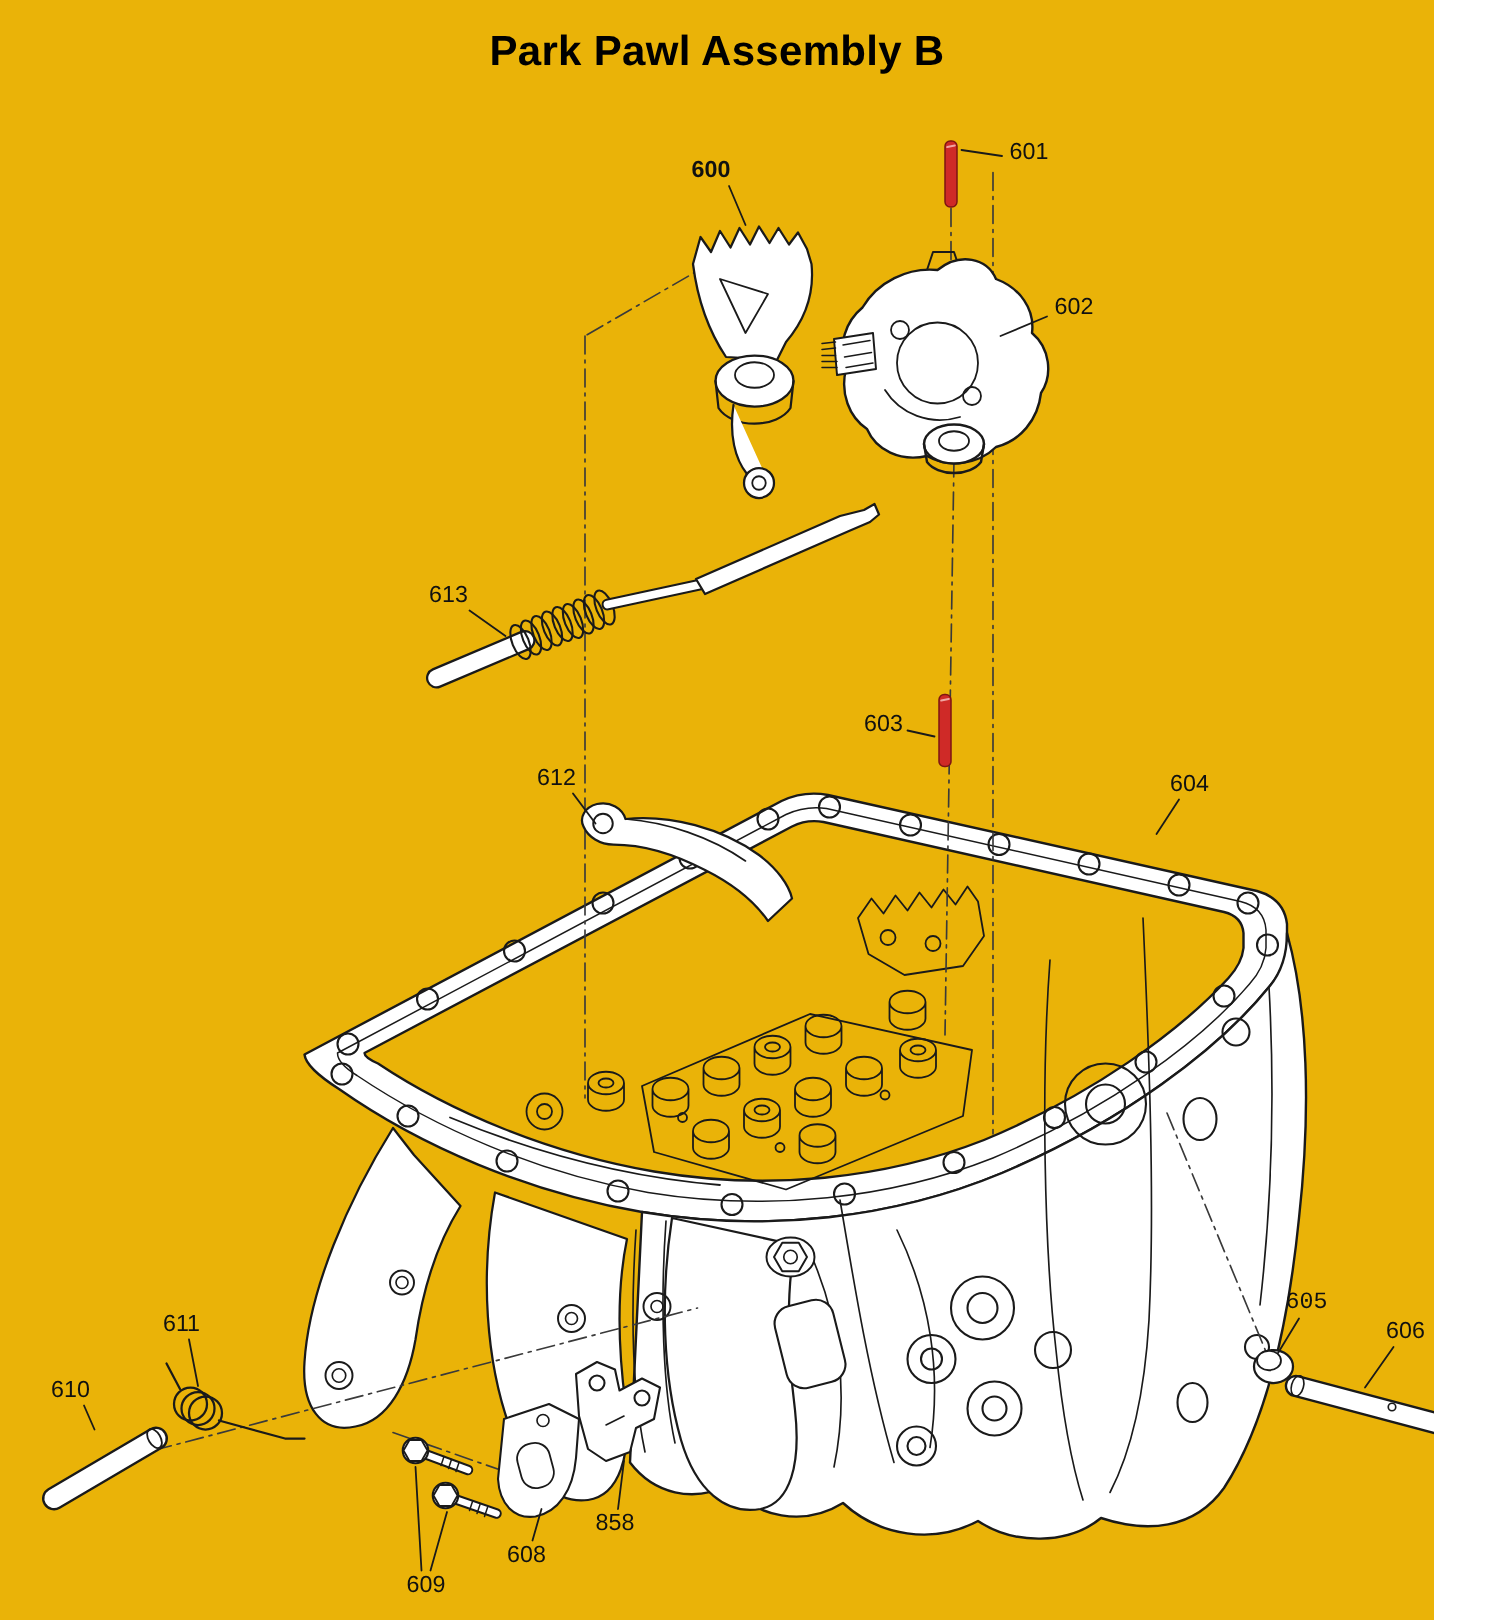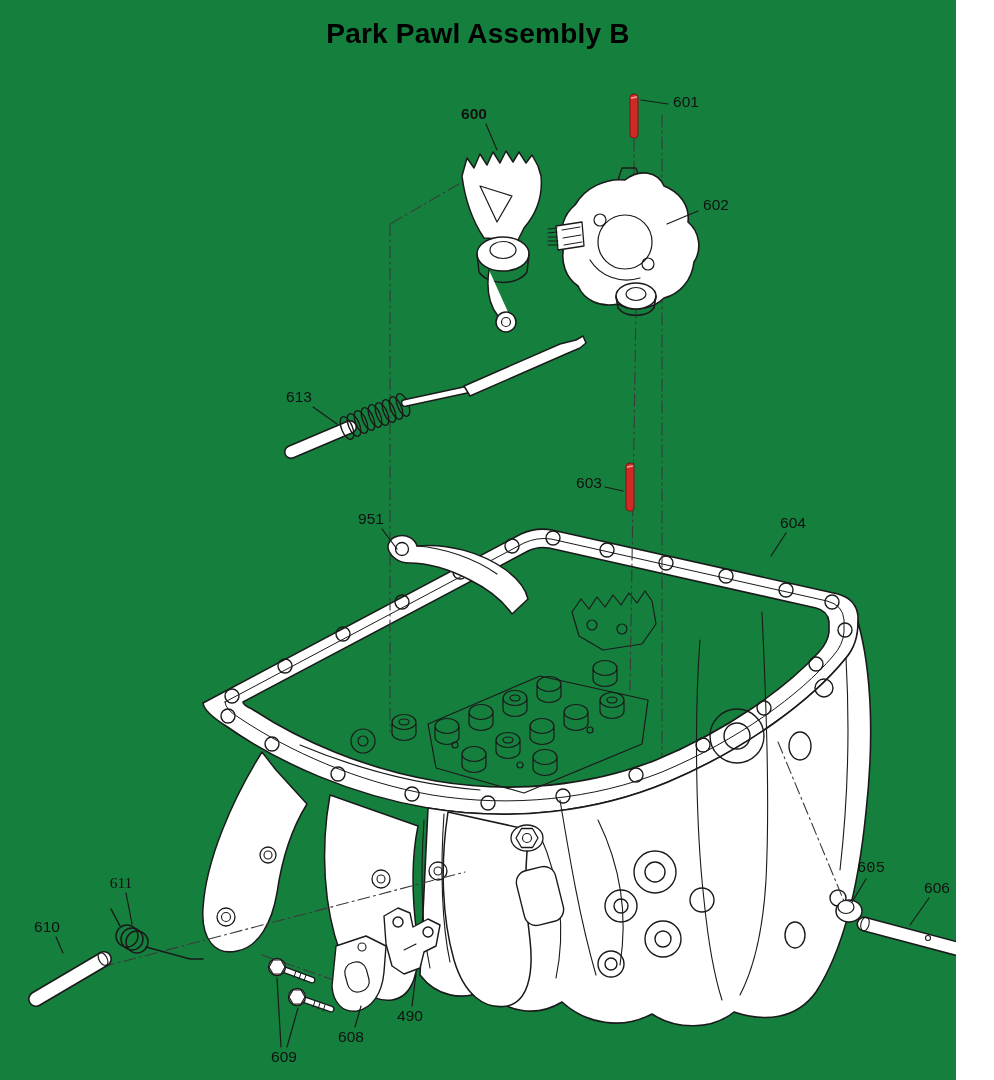--- a/index.html
+++ b/index.html
@@ -5,21 +5,21 @@
   html, body {
     margin: 0;
     padding: 0;
     background: #ffffff;
     font-family: "Liberation Sans", sans-serif;
   }
   .page {
     position: relative;
     width: 956px;
     height: 1080px;
-    background: #15803d;
+    background: #eab308;
     overflow: hidden;
   }
   .diagram-svg {
     position: absolute;
     left: 0;
     top: 0;
     width: 994px;
     height: 1080px;
   }
   .title {
@@ -355,21 +355,21 @@
 
   <div class="title">Park Pawl Assembly B</div>
 
   <div class="callout" style="left:474px; top:114px;font-weight:bold;">600</div>
   <div class="callout" style="left:686px; top:102px;">601</div>
   <div class="callout" style="left:716px; top:205px;">602</div>
   <div class="callout" style="left:589px; top:483px;">603</div>
   <div class="callout" style="left:793px; top:523px;text-align:center;">604</div>
   <div class="callout" style="left:871px; top:869px;font-family:Liberation Mono, monospace;">605</div>
   <div class="callout" style="left:937px; top:888px;">606</div>
-  <div class="callout" style="left:410px; top:1016px;">490</div>
+  <div class="callout" style="left:410px; top:1016px;">858</div>
   <div class="callout" style="left:351px; top:1037px;">608</div>
   <div class="callout" style="left:284px; top:1057px;">609</div>
   <div class="callout" style="left:47px; top:927px;">610</div>
-  <div class="callout" style="left:121px; top:883px;font-family:Liberation Serif, serif;">611</div>
-  <div class="callout" style="left:371px; top:519px;">951</div>
+  <div class="callout" style="left:121px; top:883px;">611</div>
+  <div class="callout" style="left:371px; top:519px;">612</div>
   <div class="callout" style="left:299px; top:397px;">613</div>
 
 </div>
 
 </body></html>

